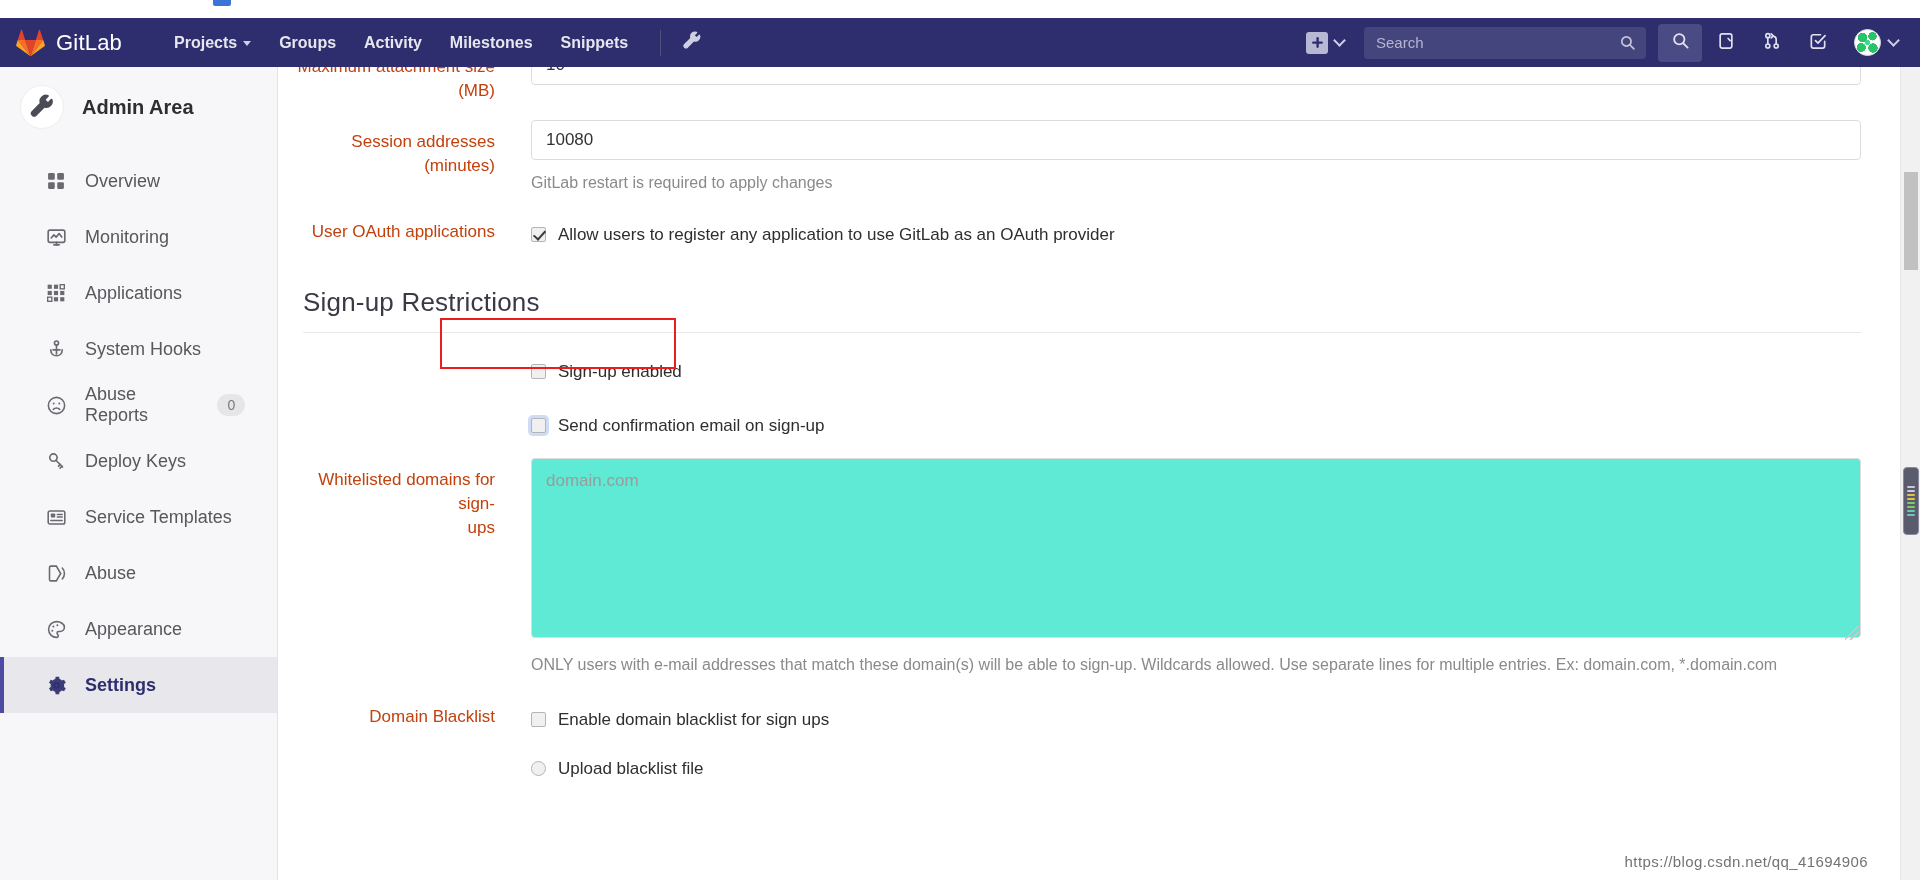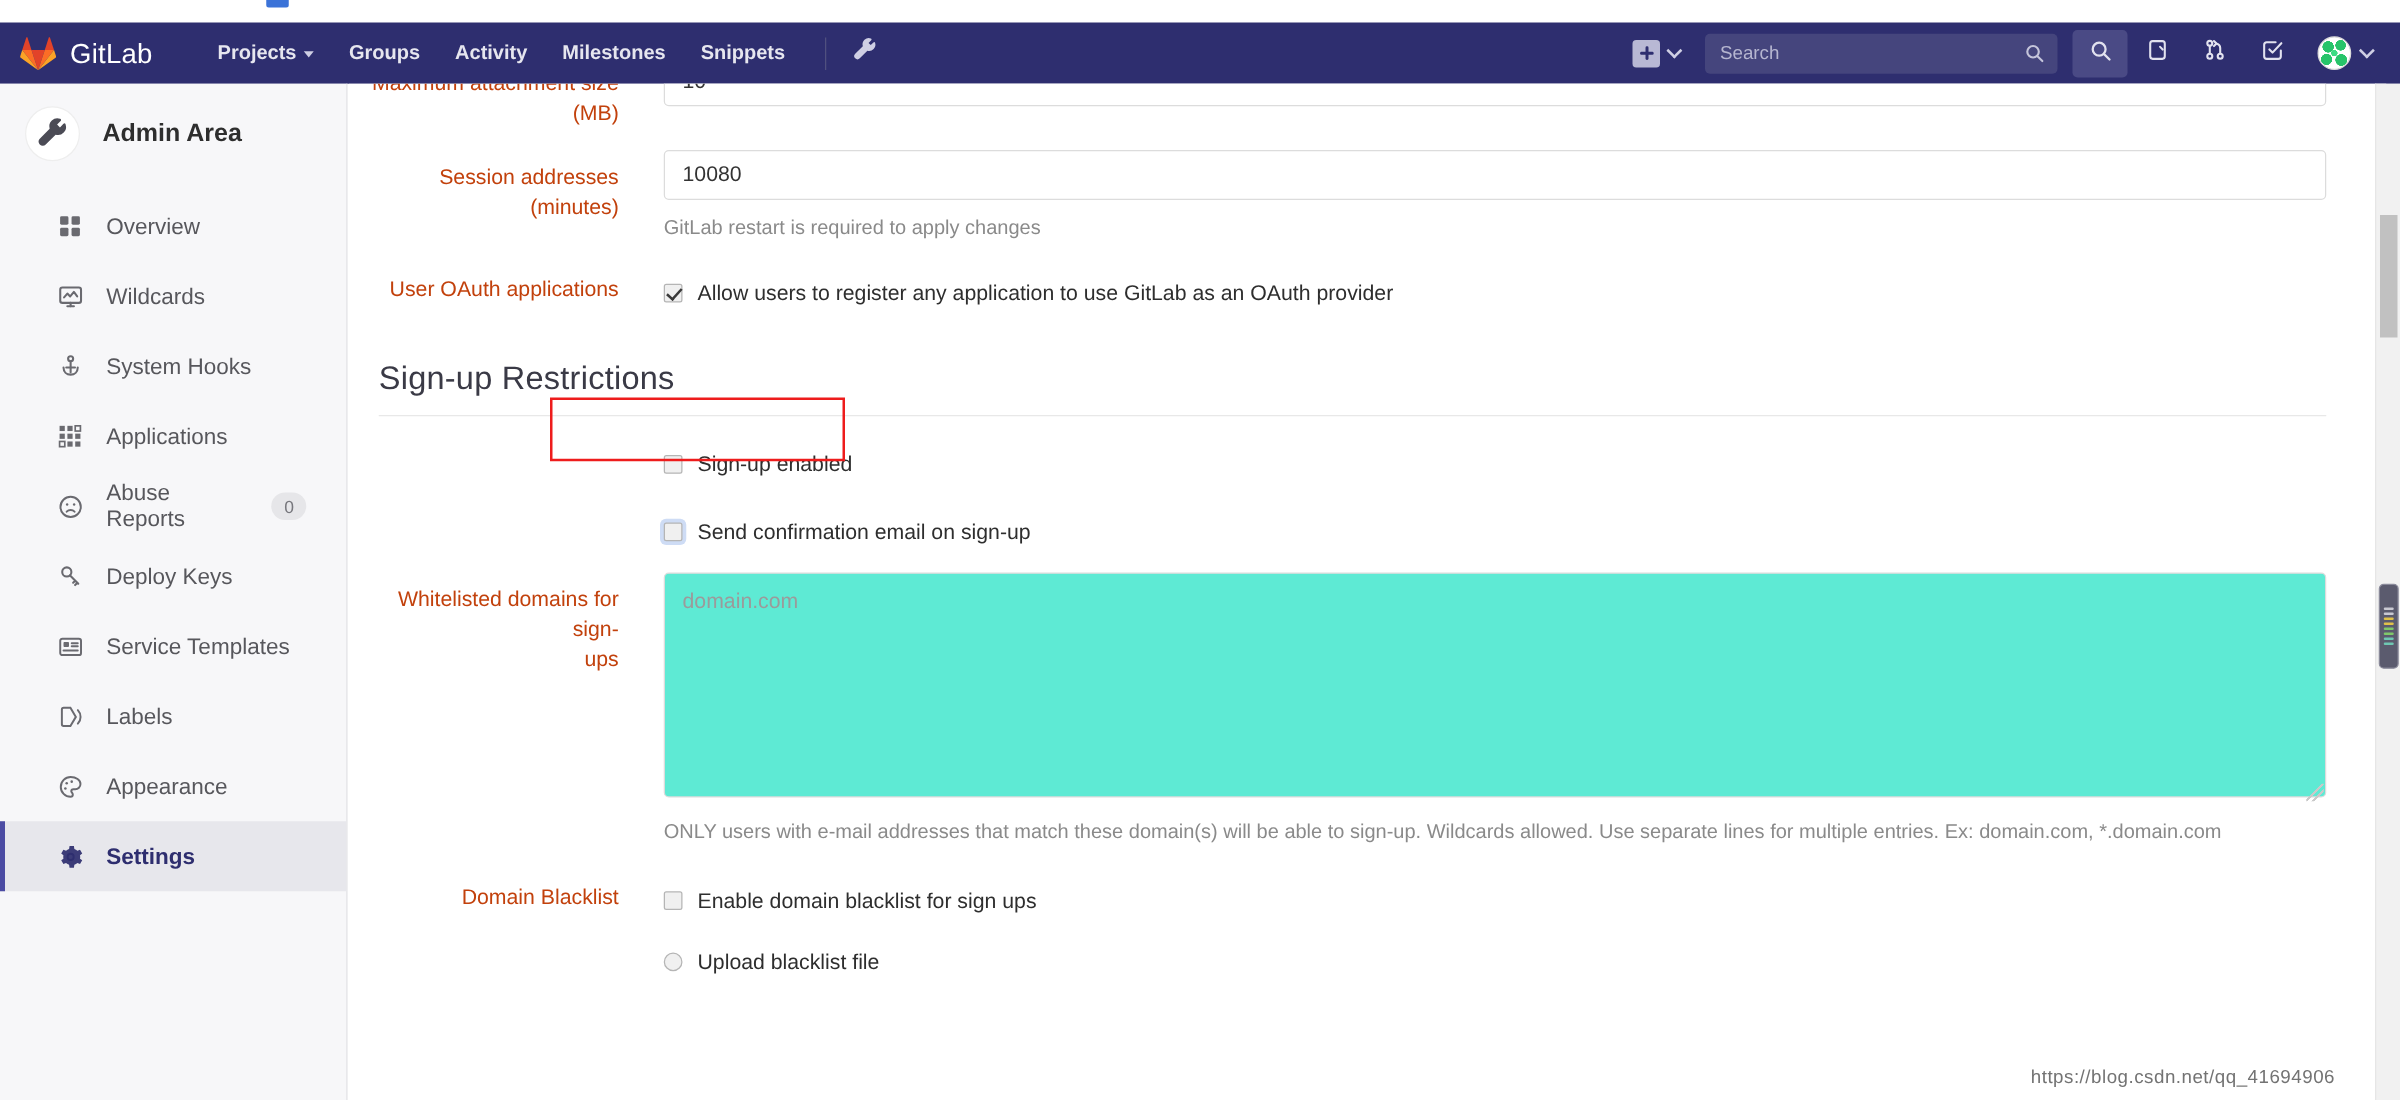--- a/index.html
+++ b/index.html
@@ -329,55 +329,55 @@
 
       <div class="side-item">
         <span class="side-ico">
           <svg width="21" height="21" viewBox="0 0 24 24" fill="none" stroke="#6a6a70" stroke-width="1.9">
             <rect x="2.5" y="3.5" width="19" height="14" rx="2"></rect>
             <path d="M6 12.5l3-3.5 2.6 2.6L15 7.5l3 4" stroke-linecap="round" stroke-linejoin="round"></path>
             <line x1="9" y1="20.5" x2="15" y2="20.5" stroke-linecap="round"></line>
             <line x1="12" y1="17.5" x2="12" y2="20.5" stroke-linecap="round"></line>
           </svg>
         </span>
-        <span>Wildcards</span>
-      </div>
-
-
-      <div class="side-item">
-        <span class="side-ico">
-          <svg width="21" height="21" viewBox="0 0 24 24" fill="none" stroke="#6a6a70" stroke-width="1.9">
-            <circle cx="12" cy="4.6" r="2.3"></circle>
-            <line x1="12" y1="7" x2="12" y2="17" stroke-linecap="round"></line>
-            <path d="M5.5 12.5c0 4.2 2.9 6.6 6.5 6.6s6.5-2.4 6.5-6.6" stroke-linecap="round"></path>
-            <line x1="8" y1="12.5" x2="16" y2="12.5" stroke-linecap="round"></line>
-          </svg>
-        </span>
-        <span>System Hooks</span>
-      </div>
+        <span>Monitoring</span>
+      </div>
+
 
       <div class="side-item">
         <span class="side-ico">
           <svg width="20" height="20" viewBox="0 0 24 24" fill="#6a6a70">
             <rect x="2" y="2" width="5" height="5"></rect>
               <rect x="9.5" y="2" width="5" height="5"></rect>
               <rect x="17" y="2" width="5" height="5" fill="none" stroke="#6a6a70" stroke-width="1.6"></rect>
             <rect x="2" y="9.5" width="5" height="5"></rect>
               <rect x="9.5" y="9.5" width="5" height="5"></rect>
               <rect x="17" y="9.5" width="5" height="5"></rect>
             <rect x="2" y="17" width="5" height="5" fill="none" stroke="#6a6a70" stroke-width="1.6"></rect>
               <rect x="9.5" y="17" width="5" height="5"></rect>
               <rect x="17" y="17" width="5" height="5"></rect>
           </svg>
         </span>
         <span>Applications</span>
       </div>
 
       <div class="side-item">
         <span class="side-ico">
+          <svg width="21" height="21" viewBox="0 0 24 24" fill="none" stroke="#6a6a70" stroke-width="1.9">
+            <circle cx="12" cy="4.6" r="2.3"></circle>
+            <line x1="12" y1="7" x2="12" y2="17" stroke-linecap="round"></line>
+            <path d="M5.5 12.5c0 4.2 2.9 6.6 6.5 6.6s6.5-2.4 6.5-6.6" stroke-linecap="round"></path>
+            <line x1="8" y1="12.5" x2="16" y2="12.5" stroke-linecap="round"></line>
+          </svg>
+        </span>
+        <span>System Hooks</span>
+      </div>
+
+      <div class="side-item">
+        <span class="side-ico">
           <svg width="21" height="21" viewBox="0 0 24 24" fill="none" stroke="#6a6a70" stroke-width="1.8">
             <circle cx="12" cy="12" r="9.3"></circle>
             <circle cx="8.8" cy="9.8" r="1.1" fill="#6a6a70" stroke="none"></circle>
             <circle cx="15.2" cy="9.8" r="1.1" fill="#6a6a70" stroke="none"></circle>
             <path d="M8.4 16.4c1.9-2 5.3-2 7.2 0" stroke-linecap="round"></path>
           </svg>
         </span>
         <span>Abuse Reports</span>
         <span class="side-badge">0</span>
       </div>
@@ -405,21 +405,21 @@
         <span>Service Templates</span>
       </div>
 
       <div class="side-item">
         <span class="side-ico">
           <svg width="21" height="21" viewBox="0 0 24 24" fill="none" stroke="#6a6a70" stroke-width="1.8">
             <path d="M4 5.2c0-.9.7-1.6 1.6-1.6h6.2l5 8.4-5 8.4H5.6c-.9 0-1.6-.7-1.6-1.6z"></path>
             <path d="M18.6 5.8a9 9 0 0 1 0 12.4" stroke-linecap="round"></path>
           </svg>
         </span>
-        <span>Labels</span>
+        <span>Abuse</span>
       </div>
 
       <div class="side-item">
         <span class="side-ico">
           <svg width="21" height="21" viewBox="0 0 24 24" fill="none" stroke="#6a6a70" stroke-width="1.8">
             <path d="M12 3a9 9 0 1 0 0 18c1.3 0 2-.9 2-1.9 0-1.6-1.4-1.9-1.4-3.1 0-1 .8-1.8 1.9-1.8h1.7A4.8 4.8 0 0 0 21 9.4C21 5.8 17 3 12 3z"></path>
             <circle cx="8.4" cy="8.6" r="1.15" fill="#6a6a70" stroke="none"></circle>
             <circle cx="13" cy="7.2" r="1.15" fill="#6a6a70" stroke="none"></circle>
             <circle cx="7.2" cy="13.4" r="1.15" fill="#6a6a70" stroke="none"></circle>
           </svg>

